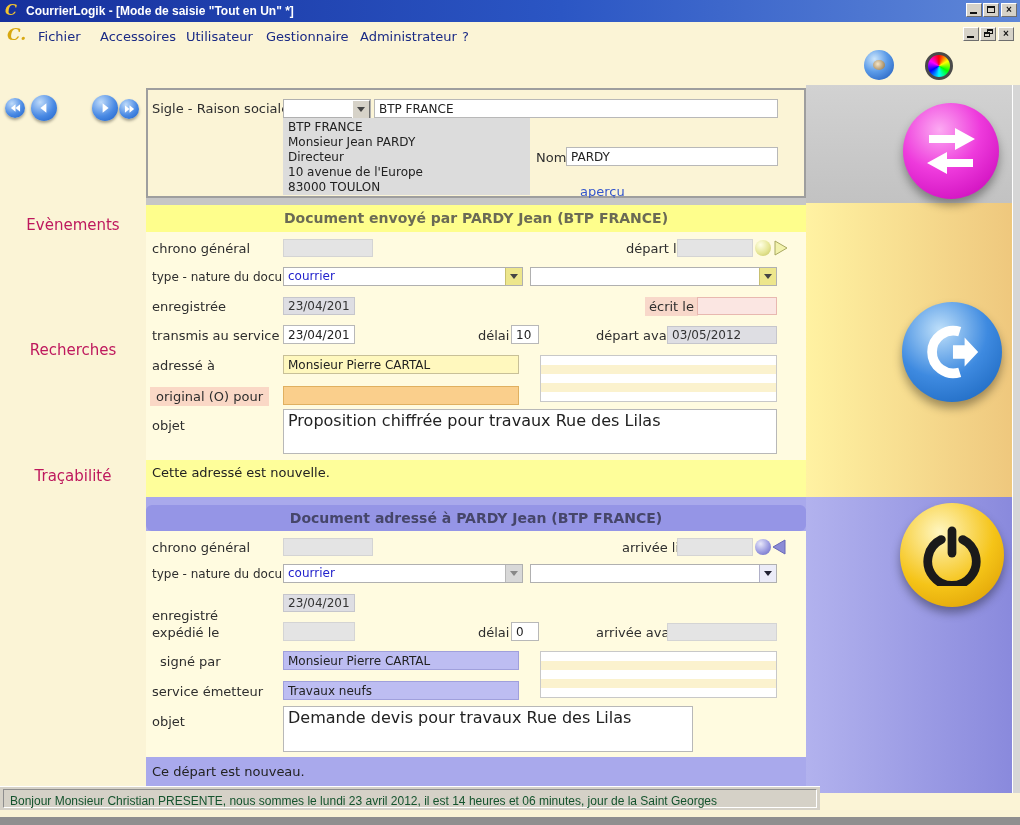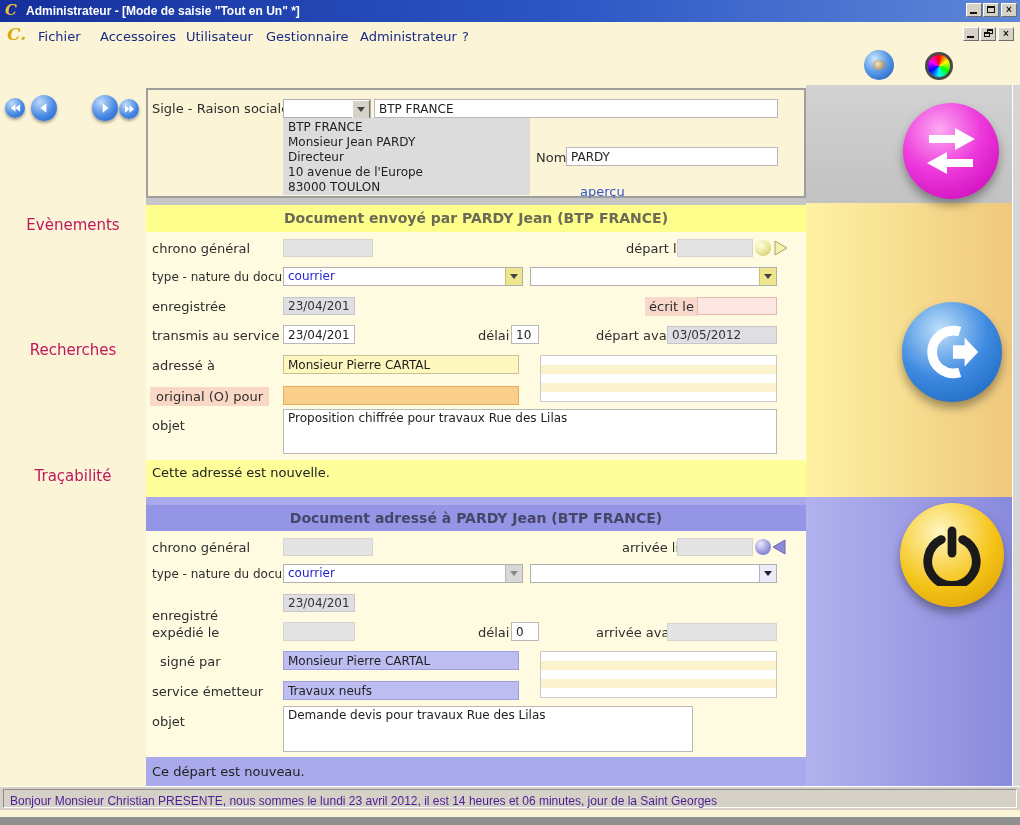--- a/index.html
+++ b/index.html
@@ -59,61 +59,61 @@
   .btn-gray{background:#D8D8D8;border-left:1px solid #B8B8B8;}
   .btn-classic{background:#D6D2C8;border:1px solid;border-color:#FFF #6E6E6E #6E6E6E #FFF;}
   .btn-peri{background:#ECECF8;border-left:1px solid #B0B0C8;}
   
   .gapgray{position:absolute;left:146px;top:198px;width:660px;height:7px;background:#C6C6C6;}
   .sec-head{position:absolute;left:146px;width:660px;text-align:center;font-weight:600;}
   .head-yellow{top:205px;height:27px;line-height:27px;background:#FEFE8C;color:#6A6A55;font-size:14px;}
   .body-yellow{position:absolute;left:146px;top:232px;width:660px;height:228px;background:#FFFBE0;}
   .strip-yellow{position:absolute;left:146px;top:460px;width:660px;height:37px;background:#FEFE9A;}
   .peri-zone{position:absolute;left:146px;top:497px;width:660px;height:293px;background:#A9A9EC;}
-  .head-peri{top:505px;height:26px;line-height:26px;background:#9595E6;color:#46466A;font-size:14px;}
+  .head-peri{top:505px;height:26px;line-height:26px;background:#9595E6;color:#46466A;font-size:14px;border-radius:6px;}
   .body-peri{position:absolute;left:146px;top:531px;width:660px;height:226px;background:#FFFBE0;}
   .status-txt{position:absolute;font-size:13px;color:#222;}
   .stripebox{position:absolute;box-sizing:border-box;border:1px solid #C8C8C8;
     background:repeating-linear-gradient(180deg,#FFFFFF 0 9px,#FBF2CE 9px 18px);}
-  textarea.fld{resize:none;font-size:12px;}
+  textarea.fld{resize:none;font-size:16px;}
   .sphere{position:absolute;width:16px;height:16px;border-radius:50%;}
   .sph-yel{background:radial-gradient(circle at 35% 30%,#FFFFE4 0%,#E6E696 55%,#C2C25E 100%);}
   .sph-pur{background:radial-gradient(circle at 35% 30%,#E8E8FA 0%,#9A9AE0 55%,#6464BE 100%);}
   
   .panel-gray{position:absolute;left:806px;top:85px;width:214px;height:118px;
     background:linear-gradient(180deg,#D2D2D2,#C2C2C2);}
   .panel-yel{position:absolute;left:806px;top:203px;width:214px;height:294px;
     background:linear-gradient(90deg,#FFF2A2,#EEC67C);}
   .panel-peri{position:absolute;left:806px;top:497px;width:214px;height:296px;
     background:linear-gradient(90deg,#B2B2EE,#8888DC);}
   .edge-strip{position:absolute;left:1012px;top:85px;width:8px;height:708px;background:#D6D6D6;border-left:1px solid #FFF;}
   .bigbtn{position:absolute;border-radius:50%;display:flex;align-items:center;justify-content:center;
     filter:drop-shadow(0 6px 5px rgba(0,0,0,.35));cursor:pointer;}
   .btn-magenta{left:903px;top:103px;width:96px;height:96px;
     background:radial-gradient(circle at 38% 28%,#FCAAF2 0%,#EE3ADC 45%,#C400B4 100%);}
   .btn-blue{left:902px;top:302px;width:100px;height:100px;
     background:radial-gradient(circle at 38% 28%,#BFE0FA 0%,#3E8AE0 50%,#1560B8 100%);}
   .btn-gold{left:900px;top:503px;width:104px;height:104px;
     background:radial-gradient(circle at 38% 28%,#FFF6C0 0%,#F5C418 55%,#D89600 100%);}
   
-  .statusbar{position:absolute;left:0;top:786px;width:1020px;height:24px;background:#D5D1C7;
+  .statusbar{position:absolute;left:0;top:786px;width:820px;height:24px;background:#D5D1C7;
     border-top:1px solid #FFF;box-sizing:border-box;
-    font:12px "Liberation Sans",sans-serif;color:#4c1d95;line-height:22px;}
+    font:12px "Liberation Sans",sans-serif;color:#14532d;line-height:22px;}
   .statusbar .inner{position:absolute;left:3px;top:2px;right:3px;bottom:2px;
     border:1px solid;border-color:#8E8E8E #FFF #FFF #8E8E8E;padding-left:6px;}
   .bottom-strip{position:absolute;left:0;top:817px;width:1020px;height:8px;background:#8F8F8F;}
 </style>
 </head>
 <body>
 
 <div class="app">
 
   <div class="titlebar">
     <span class="appicon">C</span>
-    <span class="title">Administrateur - [Mode de saisie "Tout en Un" *]</span>
+    <span class="title">CourrierLogik - [Mode de saisie "Tout en Un" *]</span>
     <span class="winbtn" style="left:966px;top:3px;">
         <span class="mini"></span>
       </span>
     <span class="winbtn" style="left:983px;top:3px;">
         <span class="maxi"></span>
       </span>
     <span class="winbtn" style="left:1001px;top:3px;">
         <span class="x">×</span>
       </span>
   </div>

